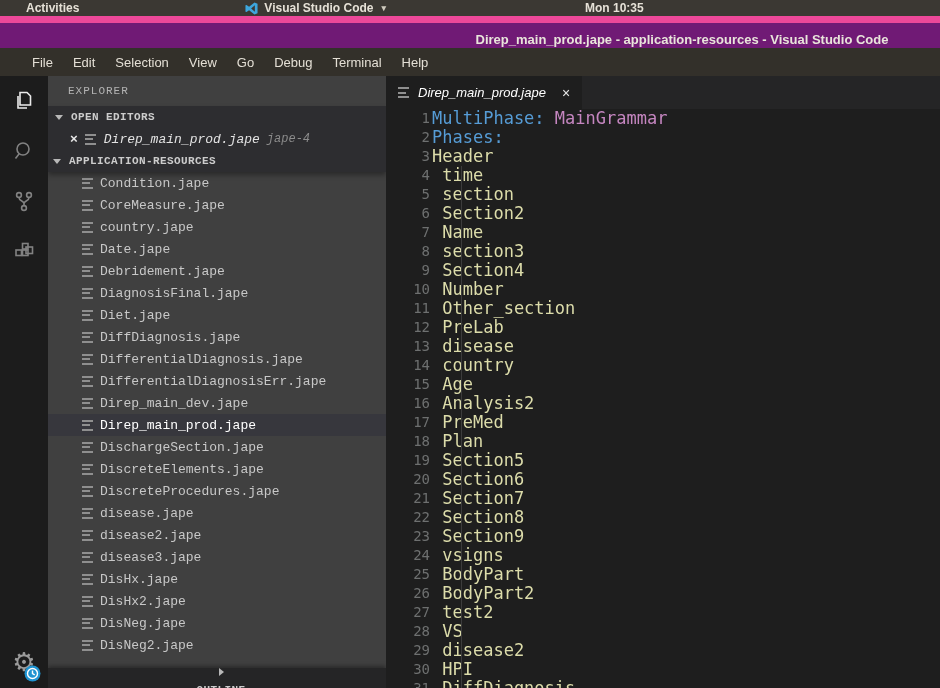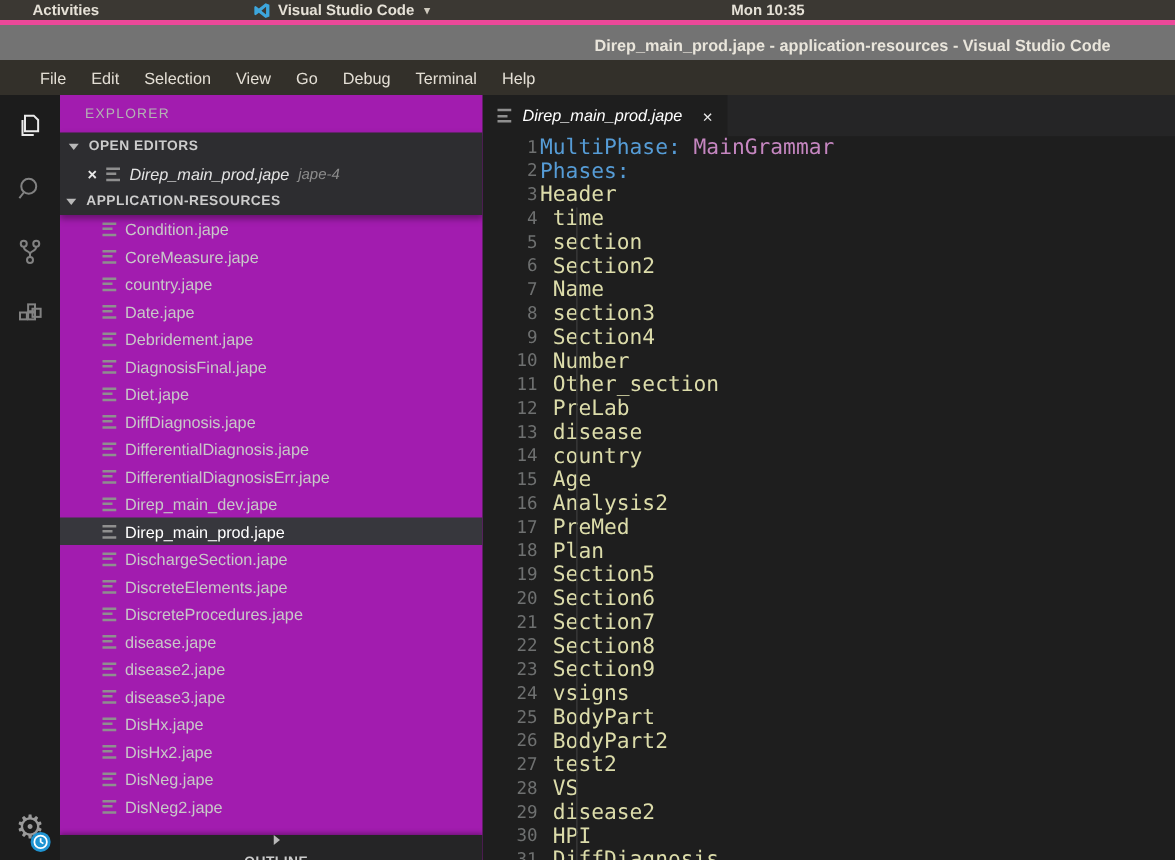--- a/index.html
+++ b/index.html
@@ -9,30 +9,30 @@
     font-family:"Liberation Sans", sans-serif; color:#cccccc;
     background:#1e1e1e; user-select:none;
   }
   
   .desktop-bar {
     position:absolute; left:0; top:0; width:940px; height:16px;
     background:#3b3833; color:#e6e1d7; font-size:12px; font-weight:700;
     display:flex; align-items:center;
   }
   .desktop-bar .activities { padding:0 26px; }
-  .desktop-bar .app-entry { display:flex; align-items:center; gap:6px; margin-left:74px;padding-left:24px; }
+  .desktop-bar .app-entry { display:flex; align-items:center; gap:6px; margin-left:116px;padding-left:24px; }
   .app-logo { width:13px; height:13px; display:inline-block; }
   .desktop-clock { position:absolute; left:424px; width:516px; top:0; height:16px;
     display:flex; align-items:center; justify-content:flex-start; }
   .desktop-clock span { margin-left:-65px; position:relative; left:226px; }
   .caret { font-size:9px; margin-left:2px; color:#cfcabe; }
   
   .titlebar {
     position:absolute; left:0; top:16px; width:940px; height:32px;
-    background:#737373; border-top:4px solid #ec4899;
+    background:#701a75; border-top:7px solid #ec4899;
   }
   .titlebar .title {
     position:absolute; left:424px; width:516px; top:0; height:32px;
     display:flex; align-items:center; justify-content:center;
     color:#e9e5db; font-size:13px; font-weight:700; white-space:nowrap;
   }
   
   .menubar {
     position:absolute; left:0; top:48px; width:940px; height:28px;
     background:#33302a; display:flex; align-items:center; padding-left:22px;
@@ -46,21 +46,21 @@
   .activitybar { width:48px; background:#1c1c1c; position:relative; flex:none; }
   .ab-icon { width:48px; height:50px; display:flex; align-items:center; justify-content:center; }
   .ab-icon svg { stroke:#828282; fill:none; stroke-width:1.6; }
   .ab-icon.active svg { stroke:#eaeaea; }
   .ab-settings { position:absolute; left:0; bottom:4px; width:48px; height:44px;
     display:flex; align-items:center; justify-content:center; }
   .gear-glyph { font-size:26px; color:#9a9a9a; line-height:1;
     font-family:"DejaVu Sans", sans-serif; }
   .update-badge { position:absolute; left:24px; bottom:2px; width:17px; height:17px; }
   
-  .sidebar { width:338px; background:#a21caf; position:relative; flex:none; overflow:hidden; }
+  .sidebar { width:338px; background:#404040; position:relative; flex:none; overflow:hidden;font-family:Liberation Mono, monospace; }
   .sidebar-title { height:30px; display:flex; align-items:center; padding-left:20px;
     font-size:11px; letter-spacing:1px; color:#b3b3b3; }
   .sticky-block { background:#2d2d30; box-shadow:0 3px 5px rgba(0,0,0,.35); position:relative; z-index:3; }
   .section-header { height:22px; display:flex; align-items:center; gap:8px; padding-left:7px;
     font-size:11px; font-weight:700; letter-spacing:.4px; color:#cccccc; }
   .tri-down { width:0; height:0; border-left:4px solid transparent; border-right:4px solid transparent;
     border-top:5px solid #b8b8b8; }
   .tri-right { width:0; height:0; border-top:4px solid transparent; border-bottom:4px solid transparent;
     border-left:5px solid #b8b8b8; }
   .open-editor-item { height:22px; display:flex; align-items:center; padding-left:22px; gap:7px; }

